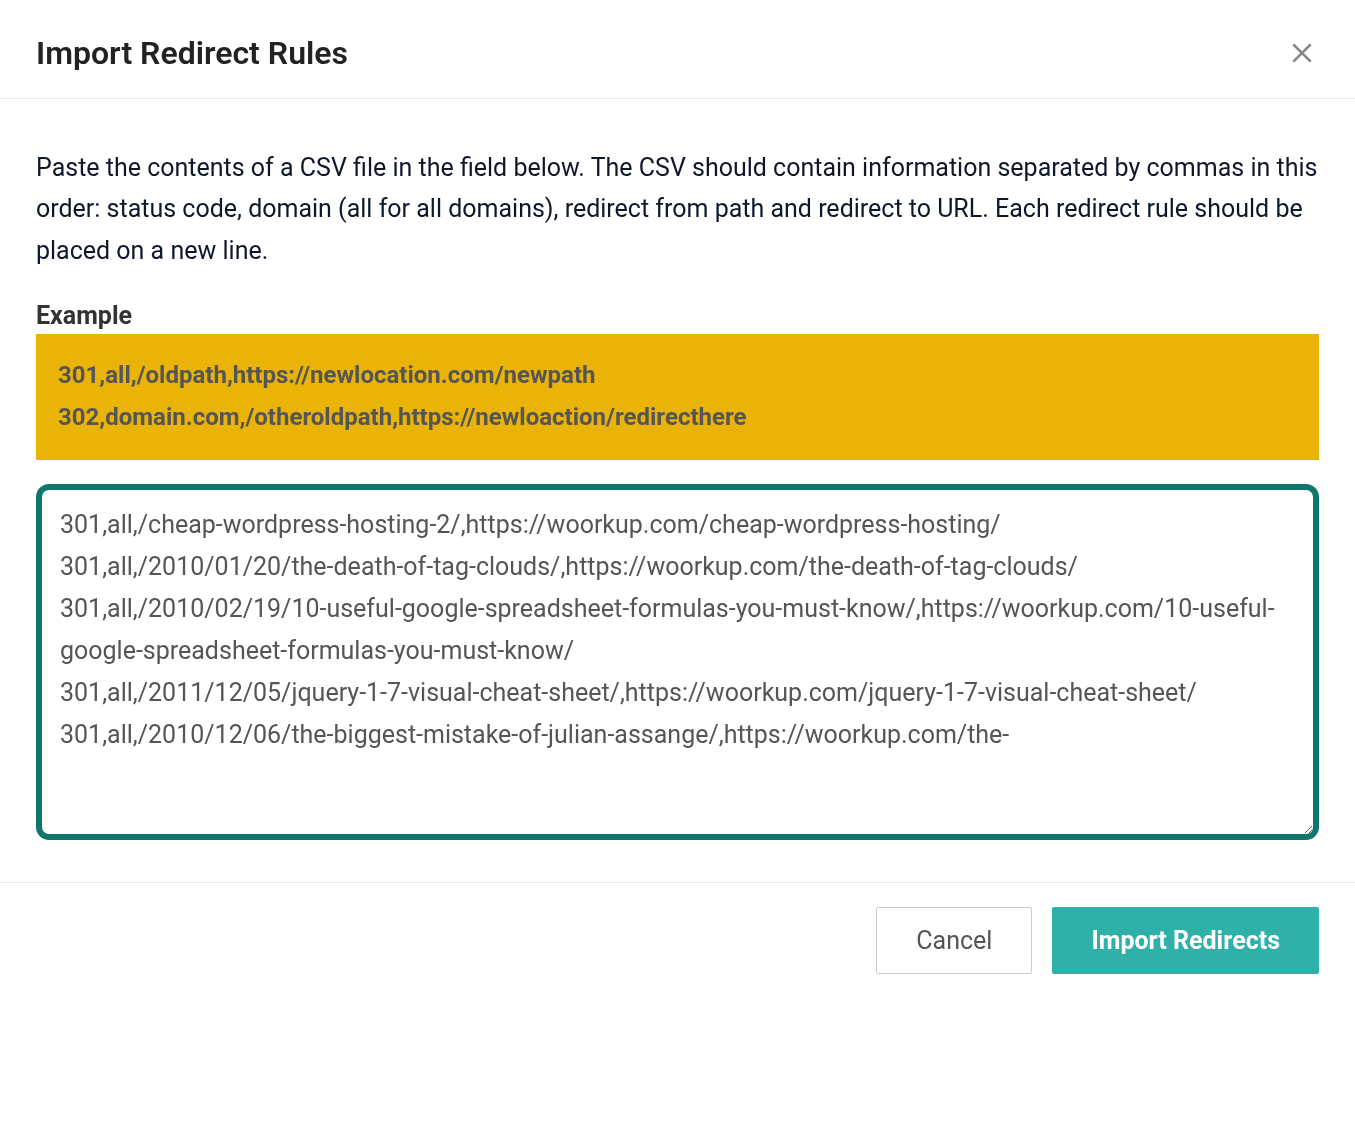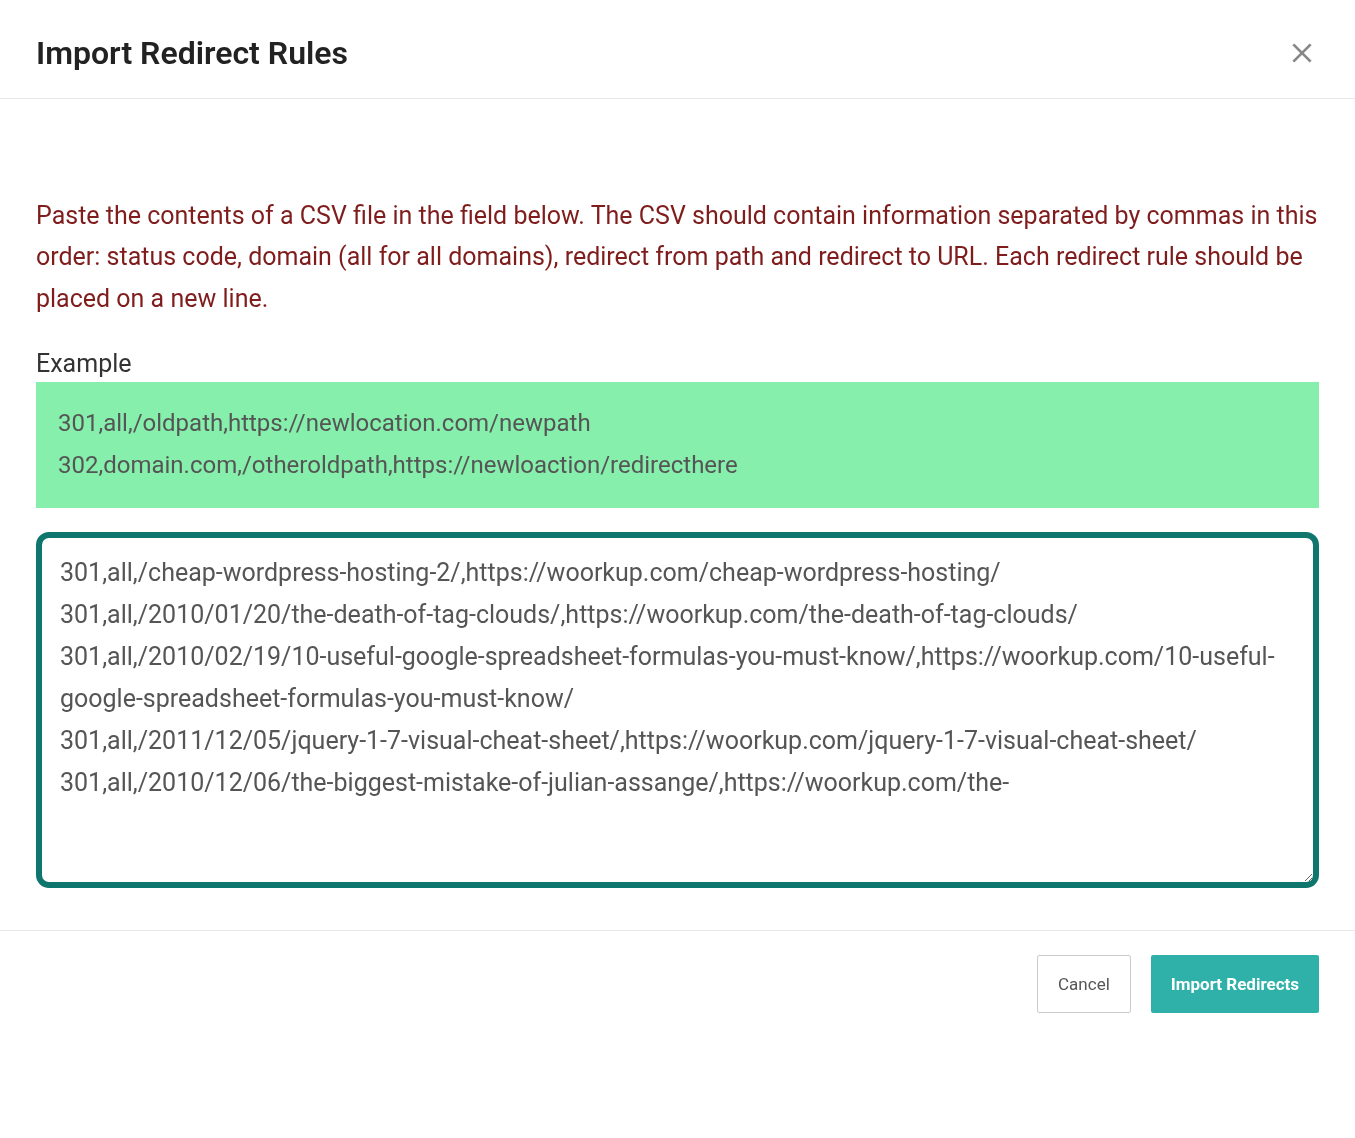--- a/index.html
+++ b/index.html
@@ -42,34 +42,34 @@
     height: 26px;
     stroke: #888;
     stroke-width: 2.5;
   }
   .modal-body {
     padding: 48px 36px 38px 36px;
   }
   .instructions {
     font-size: 25px;
     line-height: 1.65;
-    color: #7f1d1d;
+    color: #0f172a;
     margin-bottom: 30px;
-    margin-top: 48px;
   }
   .example-label {
     font-size: 25px;
-    font-weight: 400;
+    font-weight: 700;
     color: #333;
     margin-bottom: 4px;
   }
   .example-box {
-    background: #86efac;
+    background: #eab308;
     padding: 20px 22px 22px 22px;
     margin-bottom: 24px;
+    font-weight: bold;
   }
   .example-line {
     font-size: 24px;
     color: #555;
     line-height: 1.75;
     font-family: -apple-system, BlinkMacSystemFont, "Segoe UI", Roboto, Arial, sans-serif;
   }
   .csv-textarea {
     width: 100%;
     height: 356px;
@@ -86,22 +86,22 @@
     spellcheck: true;
   }
   .modal-footer {
     border-top: 1px solid #e8e8e8;
     padding: 24px 36px 28px 36px;
     display: flex;
     justify-content: flex-end;
     gap: 20px;
   }
   .btn {
-    font-size: 17px;
-    padding: 18px 20px;
+    font-size: 25px;
+    padding: 18px 39px;
     border-radius: 2px;
     cursor: pointer;
     border: none;
     font-family: inherit;
   }
   .btn-cancel {
     background: #ffffff;
     border: 1px solid #ccc;
     color: #555;
   }

